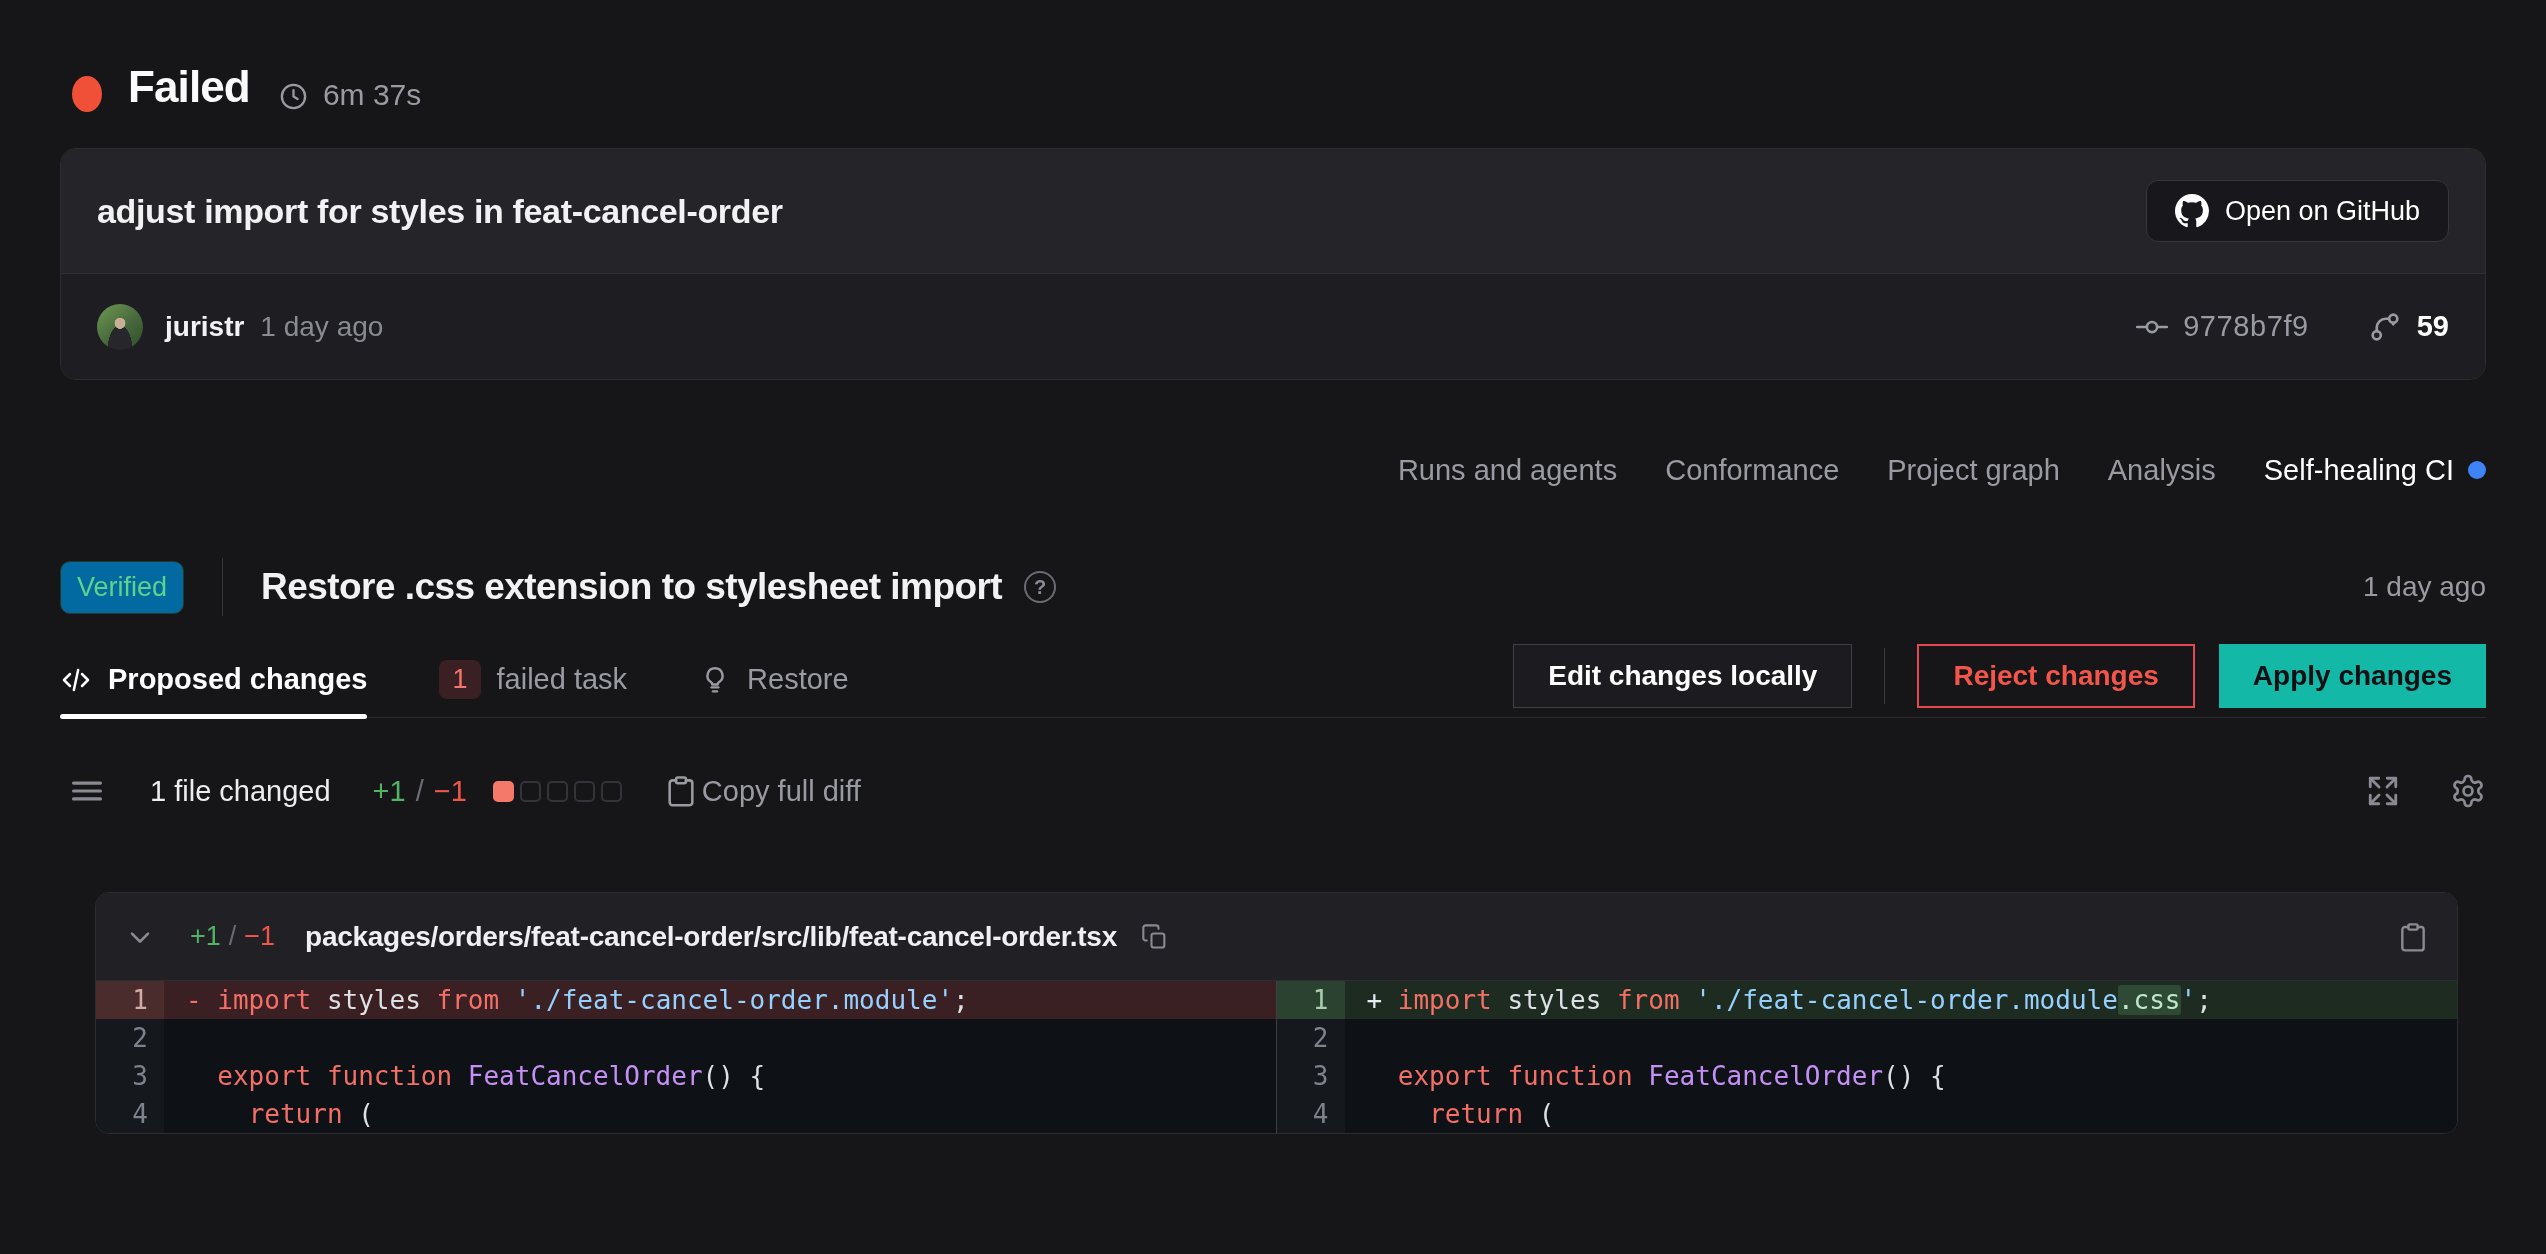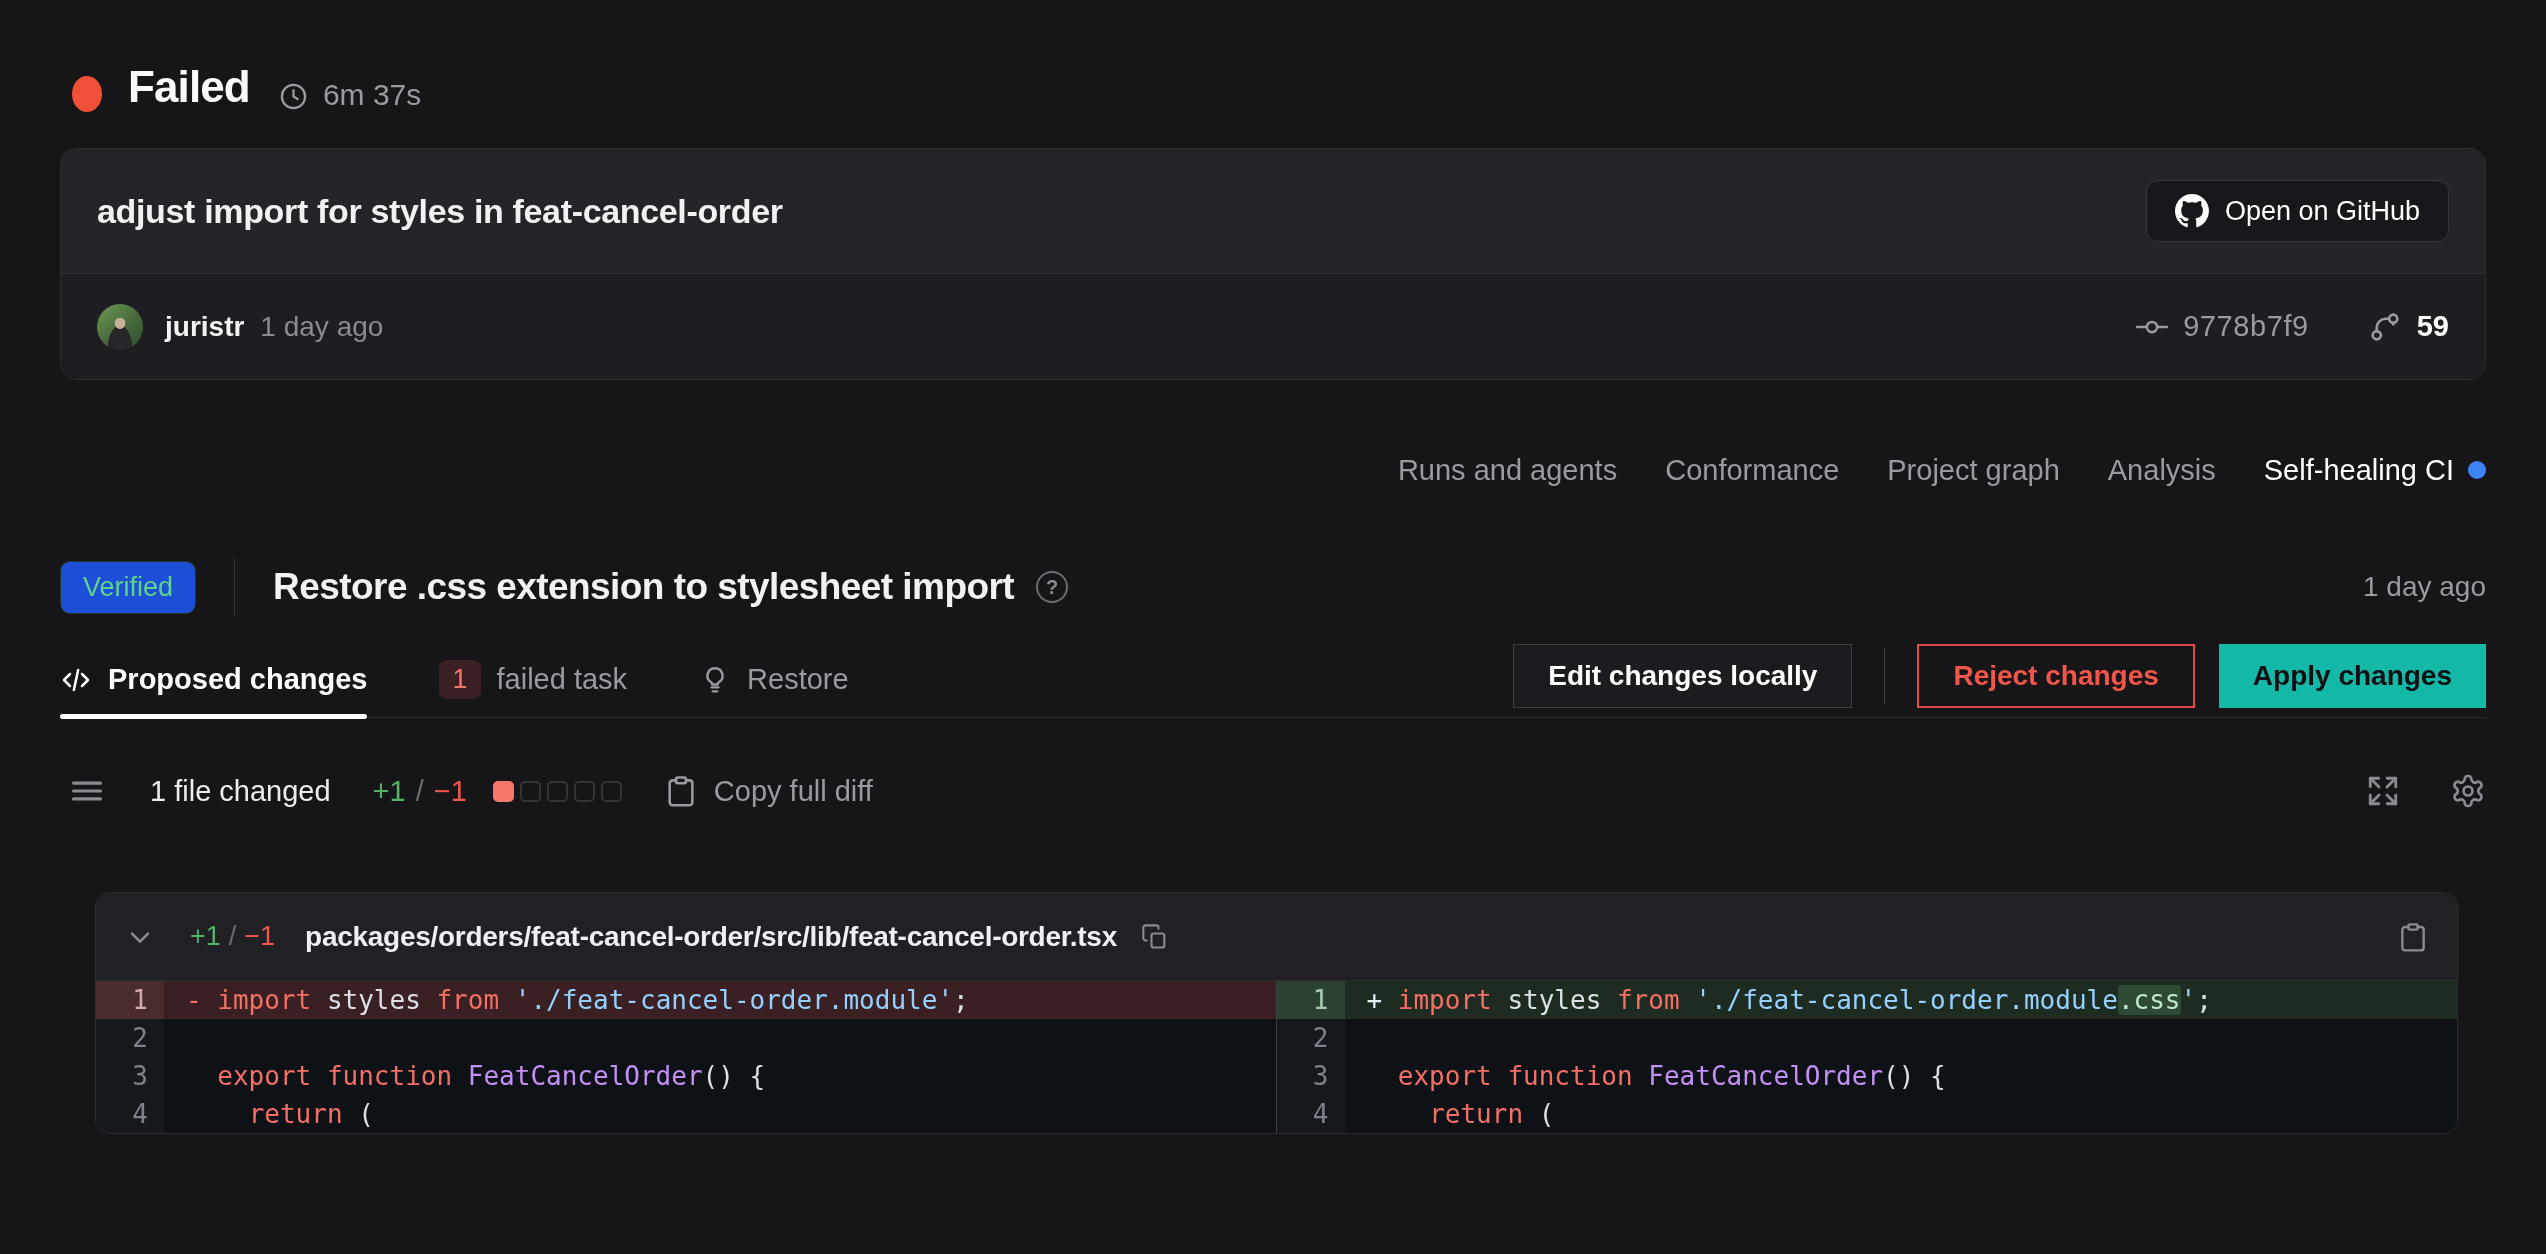--- a/index.html
+++ b/index.html
@@ -45,22 +45,22 @@
 
   
   .nav-row { margin-top:60px; height:60px; display:flex; align-items:center;
     justify-content:flex-end; gap:48px; font-size:29px; color:#9a9aa2; }
   .nav-item { cursor:pointer; display:flex; align-items:center;text-align:center; }
   .nav-item.active { color:#fff; font-weight:500; }
   .blue-dot { width:18px; height:18px; border-radius:50%; background:#3f83f8; margin-left:14px; }
 
   
   .fix-header { margin-top:56px; height:62px; display:flex; align-items:center; }
-  .verified-badge { background:#1d4ed8; color:#5fd38a; border:1px solid #25382b;
-    border-radius:10px; padding:10px 22px; font-size:27px; }
+  .verified-badge { background:#0369a1; color:#5fd38a; border:1px solid #25382b;
+    border-radius:10px; padding:10px 16px; font-size:27px; }
   .v-divider { width:1px; height:58px; background:#34343b; margin:0 38px; }
   .fix-title { font-size:37px; font-weight:700; letter-spacing:-0.015em; }
   .help-icon { width:32px; height:32px; border:2px solid #6b6b73; border-radius:50%;
     color:#8a8a92; font-size:20px; font-weight:700; display:flex; align-items:center;
     justify-content:center; margin-left:22px; }
   .fix-time { margin-left:auto; font-size:28px; color:#9a9aa2; }
 
   
   .tabs-row { margin-top:24px; height:76px; display:flex; align-items:center;
     border-bottom:1px solid #2a2a31; }
@@ -84,21 +84,21 @@
   
   .diff-toolbar { margin-top:40px; height:66px; display:flex; align-items:center; padding-left:8px; }
   .icon-gray { color:#8a8a92; }
   .files-changed { margin-left:44px; font-size:29px; color:#ececf1; }
   .stat-add { margin-left:42px; font-size:29px; color:#53b365; font-weight:500; }
   .stat-sep { margin:0 10px; font-size:29px; color:#6b6b73; }
   .stat-del { font-size:29px; color:#f2554a; font-weight:500; }
   .blocks { display:flex; gap:6px; margin-left:26px; }
   .block { width:21px; height:21px; border-radius:5px; border:2px solid #33333a; }
   .block.filled { background:#f4796b; border-color:#f4796b; }
-  .copy-diff { display:flex; align-items:center; gap:16px; margin-left:42px;
+  .copy-diff { display:flex; align-items:center; gap:4px; margin-left:42px;
     color:#9a9aa2; font-size:29px; cursor:pointer; }
   .toolbar-right { margin-left:auto; display:flex; align-items:center; gap:50px; }
   .toolbar-right .icon-btn { cursor:pointer; color:#8a8a92; }
 
   
   .diff-panel { margin:68px 28px 0 35px; border:1px solid #2c2c33; border-radius:14px;
     background:#0e1116; overflow:hidden; }
   .diff-file-header { height:88px; background:#202025; border-bottom:1px solid #2c2c33;
     display:flex; align-items:center; padding:0 28px; }
   .dfh-add { margin-left:34px; font-size:27px; color:#53b365; font-weight:500; }

